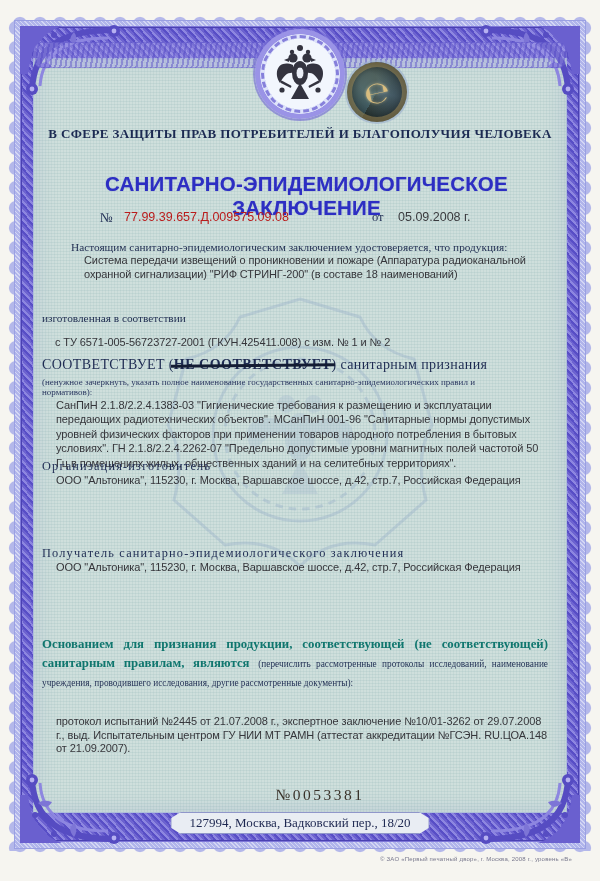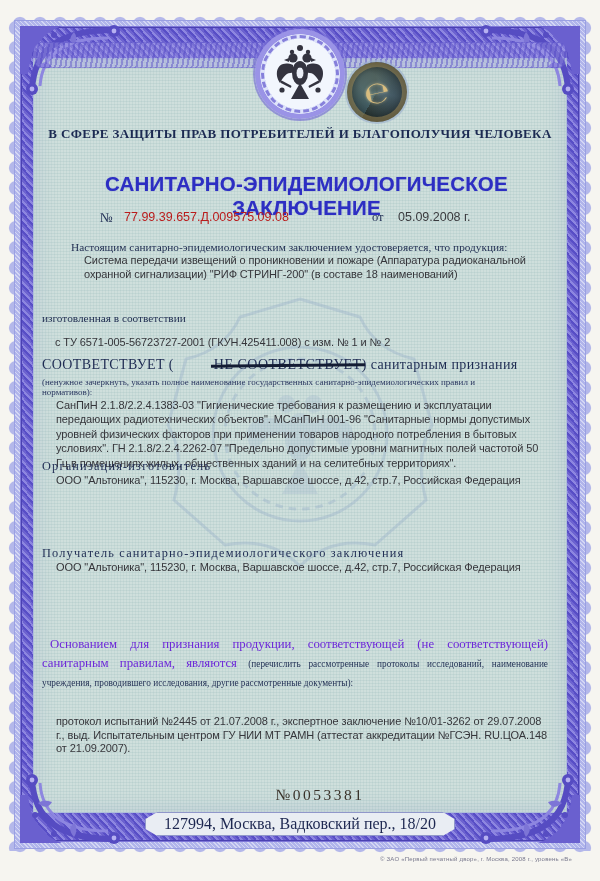--- a/index.html
+++ b/index.html
@@ -77,40 +77,40 @@
   .numrow .from { position:absolute; left:372px; }
   .numrow .date { position:absolute; left:398px; font-family:"Liberation Sans", sans-serif; color:#3a3a3e; }
   .label { font-size:11.3px; color:#1f2c50; }
   .fill { font-family:"Liberation Sans", sans-serif; font-size:11px; line-height:13.6px;
     color:#35353a; letter-spacing:-.1px; }
   .certify { left:42px; top:241px; width:505px;margin-left:29px; }
   .certify .fill { padding-left:13px; width:480px; margin-top:1px; }
   .made { left:42px; top:312px; width:505px; }
   .made .fill { padding-left:13px; margin-top:12px; }
   .conform { left:42px; top:357px; font-size:14px; letter-spacing:.4px; }
-  .conform .struck { font-weight:normal; position:relative; letter-spacing:.5px;margin-left:40px; }
+  .conform .struck { font-weight:bold; position:relative; letter-spacing:.5px; }
   .conform .struck::after { content:""; position:absolute; left:-3px; right:-3px; top:46%;
     height:3.2px; background:#131c33; transform:rotate(-.6deg); }
   .conform-note { left:42px; top:377px; width:470px; font-size:9px; line-height:10px; color:#2a3760; }
   .regs { left:56px; top:398px; width:486px; }
   .regs .fill { line-height:14.4px; }
   .manu-label { left:42px; top:459px; font-size:12.3px; letter-spacing:1.2px; color:#1e2b52; }
   .manu-val { left:56px; top:474px; width:490px; }
   .recip-label { left:42px; top:546px; font-size:12.3px; letter-spacing:1.2px; color:#1e2b52; }
   .recip-val { left:56px; top:561px; width:490px; }
   .basis { left:42px; top:634px; width:506px; text-align:justify; }
-  .basis .big { font-size:12.8px; font-weight:normal; color:#6d28d9; word-spacing:2.5px; line-height:16.5px;margin-left:8px; }
+  .basis .big { font-size:12.8px; font-weight:bold; color:#0f766e; word-spacing:2.5px; line-height:16.5px; }
   .basis .small-note { font-size:9.3px; color:#253357; line-height:16.5px; }
   .basis-fill { left:56px; top:715px; width:492px; }
   .serial { left:0; right:0; top:786px; text-align:center; font-size:15.5px;
     letter-spacing:2.5px; color:#3a332b;padding-left:40px; }
   .plaque { position:absolute; left:50%; top:812px; transform:translateX(-50%); z-index:9;
     background:#e9edf3; border:1px solid #9097ca; padding:2px 18px;
     clip-path:polygon(4% 0,96% 0,100% 30%,100% 70%,96% 100%,4% 100%,0 70%,0 30%);
-    font-size:16px; color:#1d2750; white-space:nowrap; }
+    font-size:13px; color:#1d2750; white-space:nowrap; }
   .credit { position:absolute; right:28px; top:856px; z-index:8;
     font-family:"Liberation Sans", sans-serif; font-size:6px; color:#77778c; letter-spacing:.2px; }
 </style>
 </head>
 <body>
 
 <div class="scallop top"></div>
 <div class="scallop bottom"></div>
 <div class="scallop left"></div>
 <div class="scallop right"></div>

